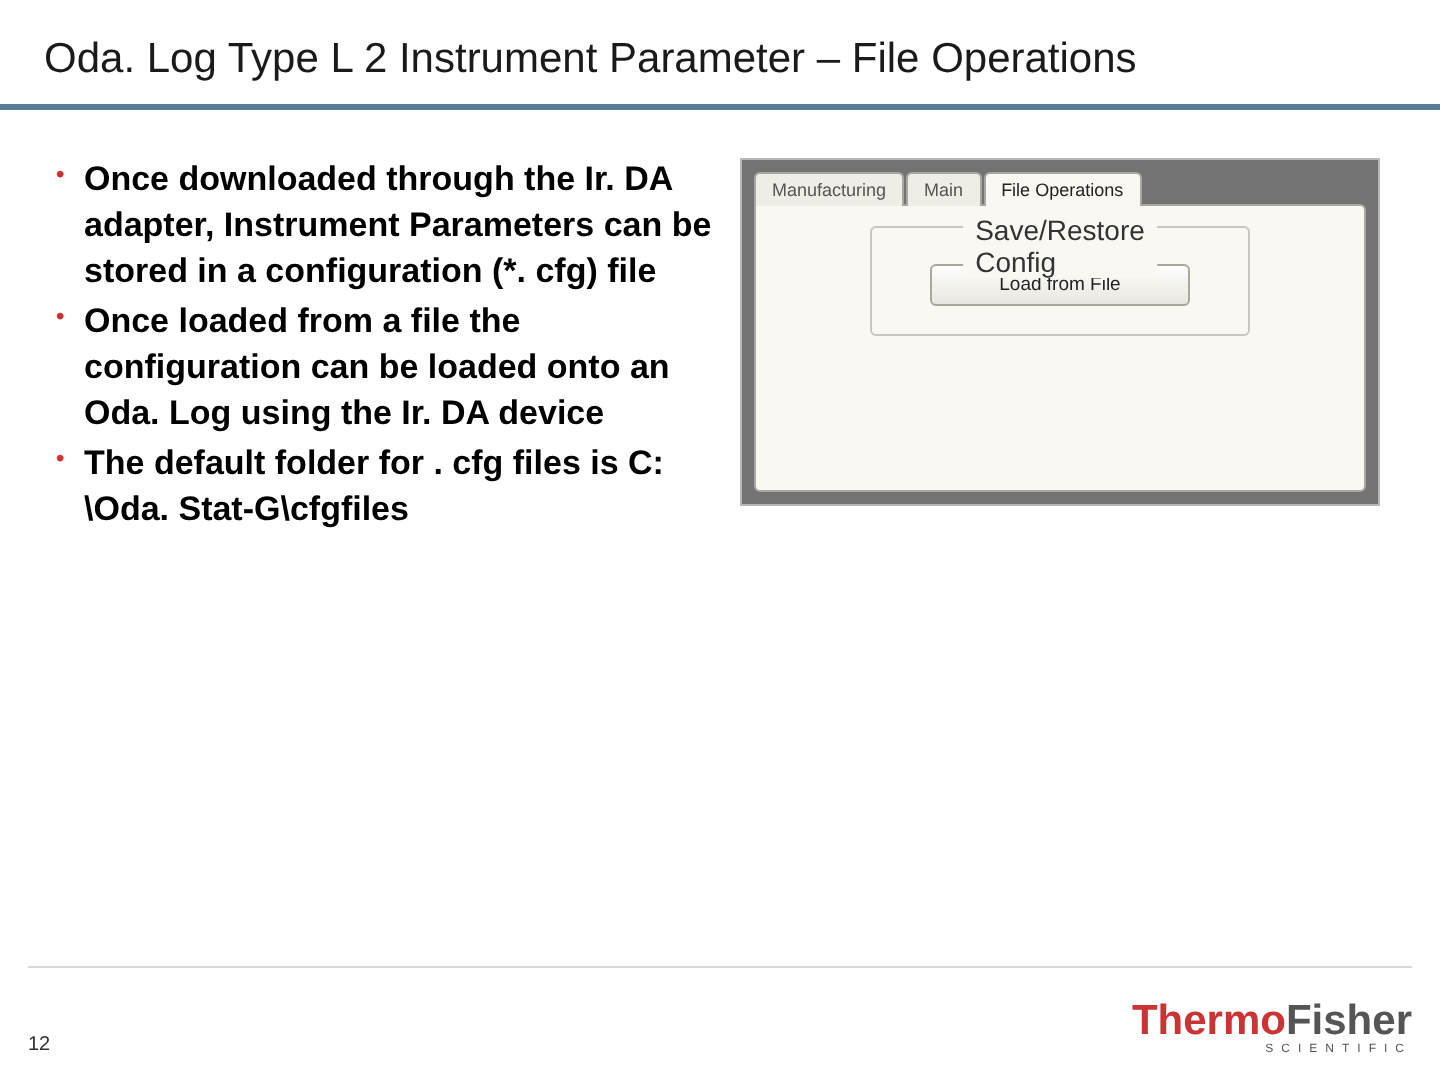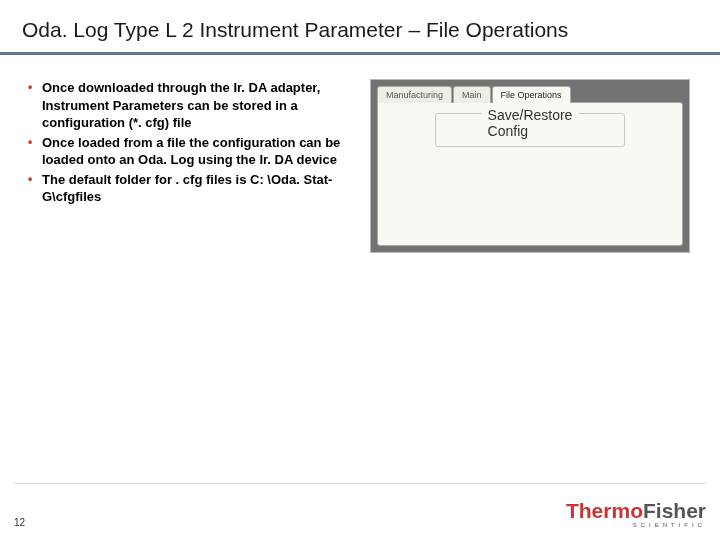--- a/index.html
+++ b/index.html
@@ -34,21 +34,21 @@
   .bullets {
     flex: 0 0 330px;
   }
   .bullets ul {
     list-style: none;
   }
   .bullets li {
     position: relative;
     padding-left: 14px;
     margin-bottom: 2px;
-    font-size: 13px;
+    font-size: 17px;
     line-height: 1.35;
     color: #000;
     font-weight: bold;
   }
   .bullets li::before {
     content: "•";
     position: absolute;
     left: 0;
     top: 0;
     color: #cc3333;
@@ -186,20 +186,21 @@
 
   <div class="screenshot-panel">
     <div class="tab-strip">
       <div class="tab">Manufacturing</div>
       <div class="tab">Main</div>
       <div class="tab active">File Operations</div>
     </div>
     <div class="tab-body">
       <div class="groupbox">
         <div class="groupbox-title">Save/Restore Config</div>
+        <div class="win-btn">Load from File</div>
       </div>
     </div>
   </div>
 </div>
 
 <div class="footer-divider"></div>
 <div class="footer">
   <div class="page-num">12</div>
   <div class="logo">
     <div class="logo-top">

